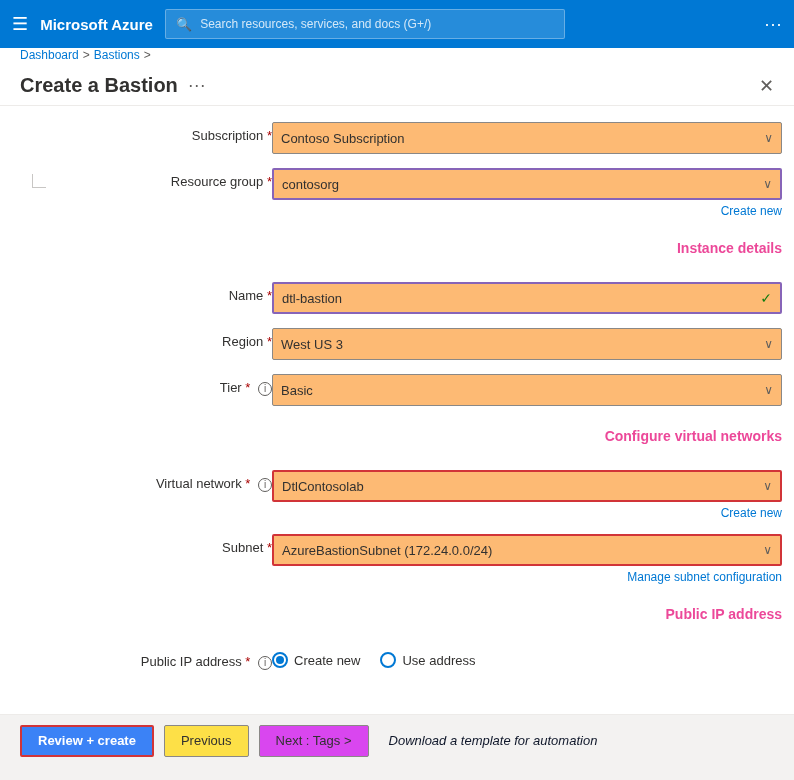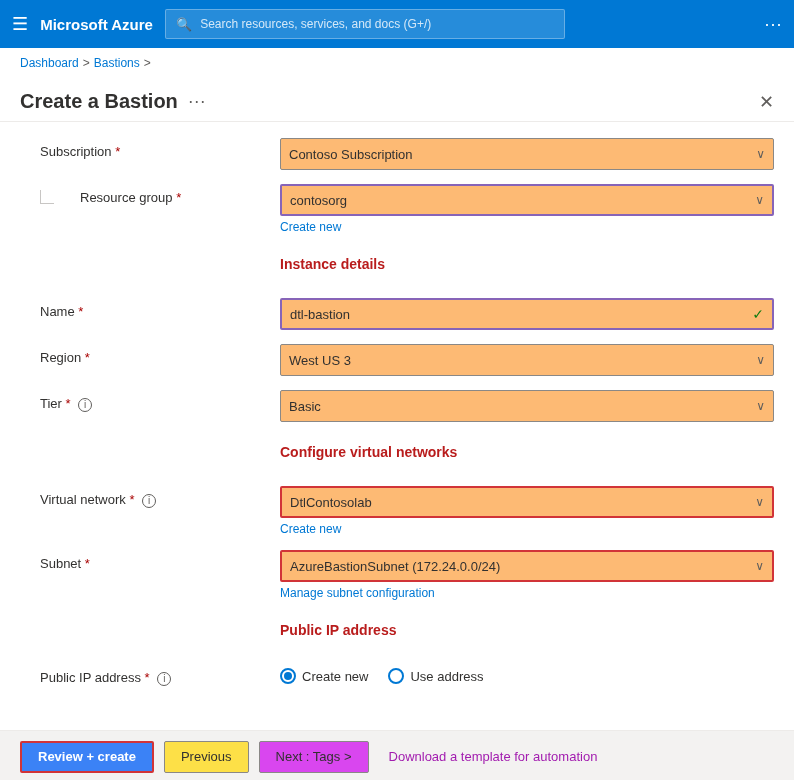--- a/index.html
+++ b/index.html
@@ -42,21 +42,21 @@
     }
     .topbar-ellipsis {
       margin-left: auto;
       color: white;
       font-size: 18px;
       cursor: pointer;
     }
 
     
     .breadcrumb {
-      padding: 8px 20px;
+      padding: 0 20px;
       font-size: 12px;
       color: #0078d4;
       display: flex;
       align-items: center;
       gap: 4px;
       background: white;
     }
     .breadcrumb-sep { color: #605e5c; }
 
     
@@ -95,21 +95,22 @@
       color: #605e5c;
       cursor: pointer;
       background: none;
       border: none;
     }
 
     
     .form-scroll {
       flex: 1;
       overflow-y: auto;
-      padding: 16px 20px;
+      padding: 16px 12px;
+      text-align: right;
     }
 
     
     .form-row {
       display: flex;
       align-items: flex-start;
       margin-bottom: 14px;
     }
     .form-label {
       width: 260px;
@@ -164,21 +165,21 @@
       font-size: 12px;
       cursor: pointer;
       margin-top: 4px;
       display: inline-block;
     }
 
     
     .section-header {
       font-size: 14px;
       font-weight: 600;
-      color: #b91c1c;
+      color: #ec4899;
       margin-bottom: 12px;
       margin-top: 8px;
     }
 
     
     .indent-label {
       padding-left: 40px;
     }
 
     
@@ -281,25 +282,26 @@
       height: 32px;
       padding: 0 16px;
       background: #d946ef;
       color: #323130;
       border: 1px solid #8a8886;
       border-radius: 2px;
       font-size: 13px;
       cursor: pointer;
     }
     .download-link {
-      color: #a21caf;
+      color: #0f172a;
       font-size: 13px;
       cursor: pointer;
       text-decoration: none;
       margin-left: 10px;
+      font-style: italic;
     }
 
     .info-icon {
       display: inline-flex;
       align-items: center;
       justify-content: center;
       width: 14px;
       height: 14px;
       border-radius: 50%;
       border: 1px solid #605e5c;

